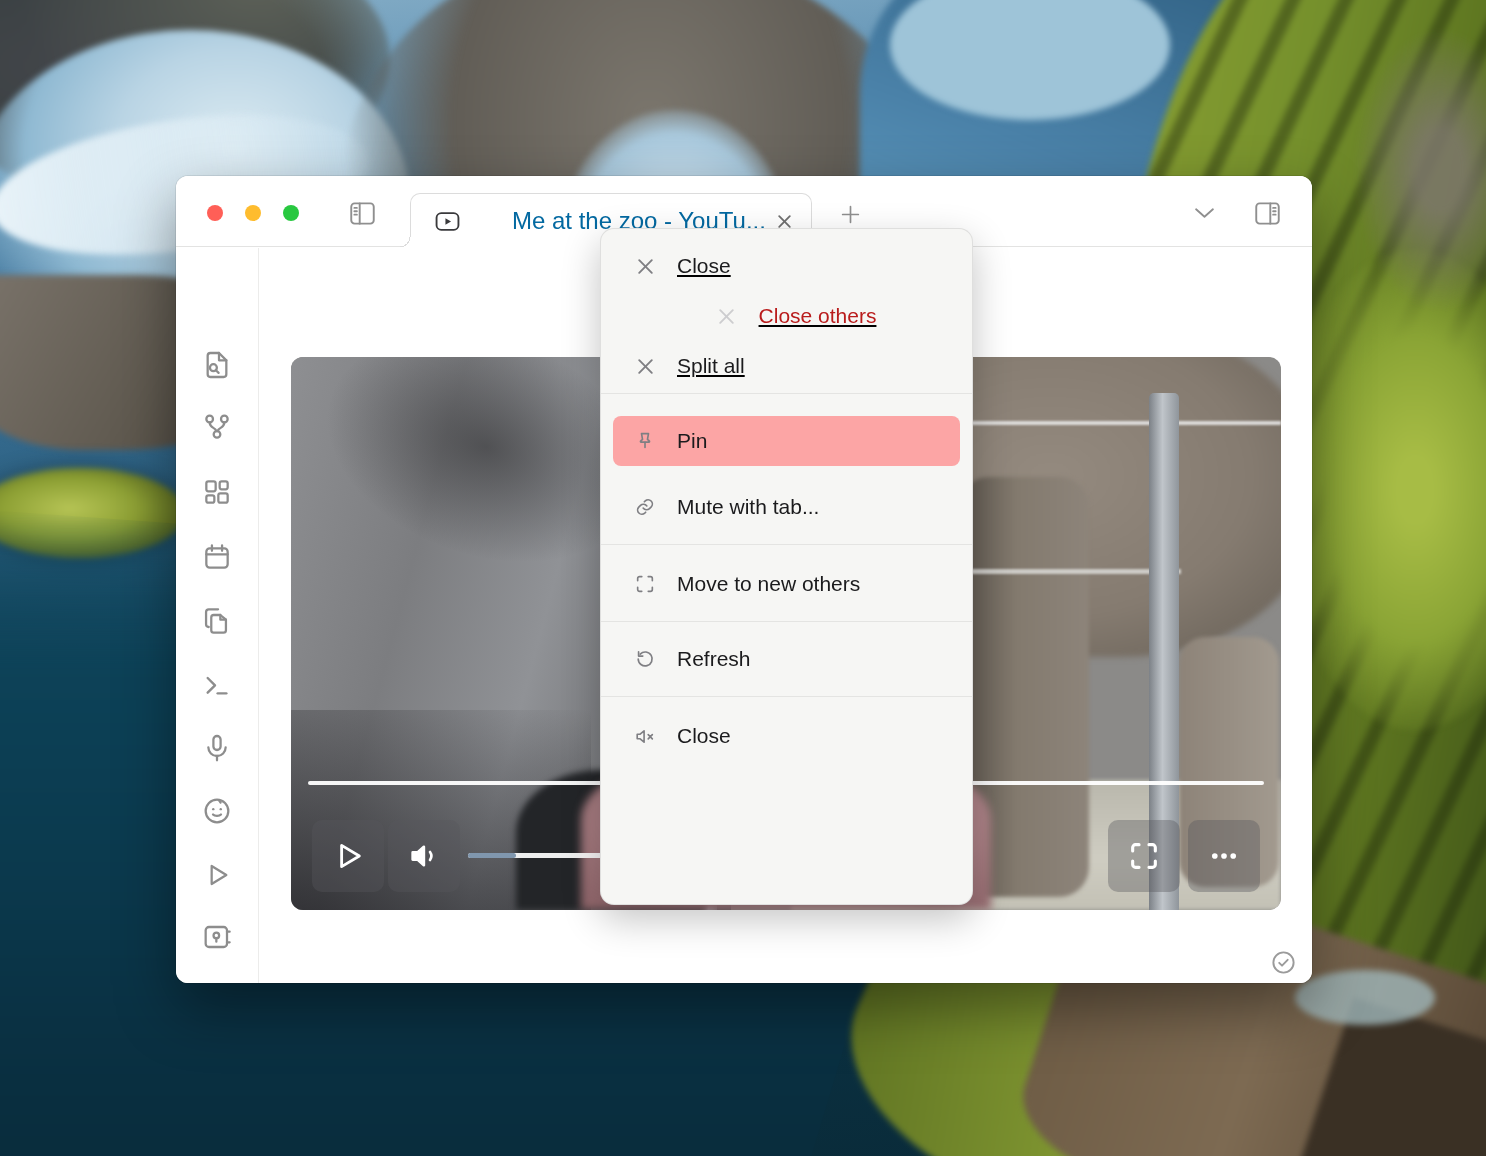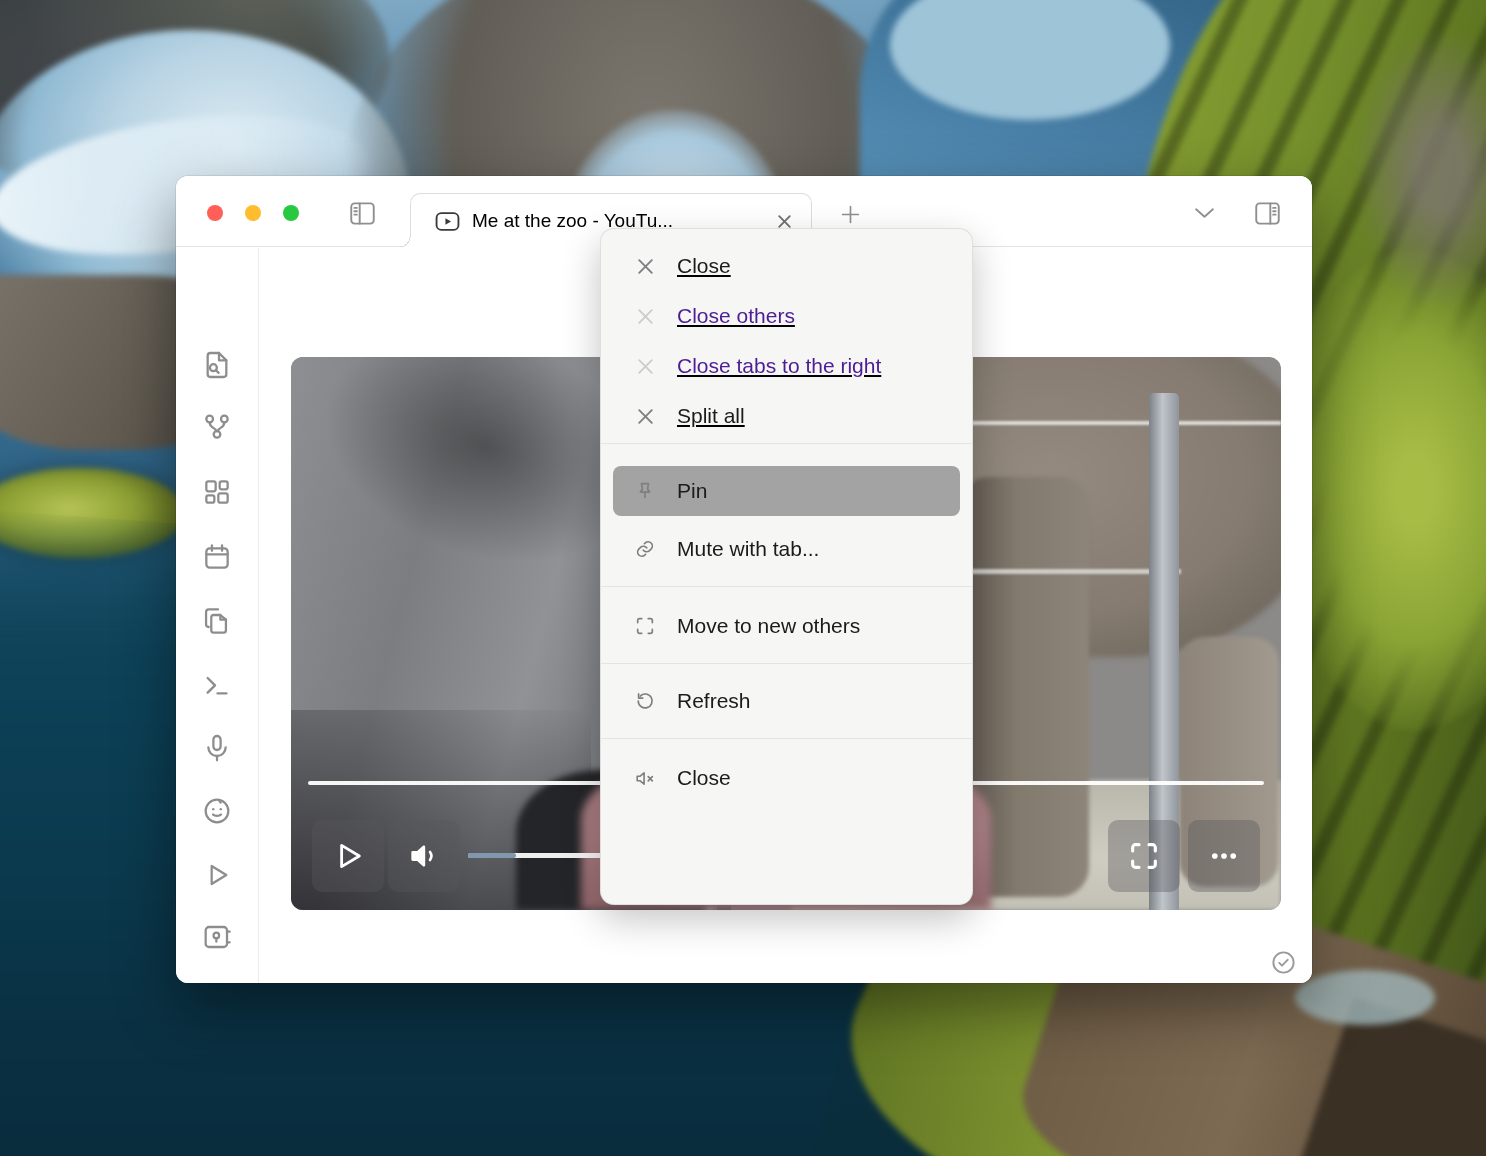--- a/index.html
+++ b/index.html
@@ -65,21 +65,21 @@
   .icnbtn { position:absolute; display:flex; align-items:center; justify-content:center; color:#8f8f8f; }
   .icnbtn svg { display:block; }
 
   .tab { position:absolute; left:234px; top:17px; width:402px; height:55px; background:#fff;
     border:1px solid #dcdcdc; border-bottom:none; border-radius:10px 10px 0 0;
     display:flex; align-items:center; padding:0 18px 0 24px; gap:12px; z-index:2; }
   .tab::before { content:''; position:absolute; left:-11px; bottom:0; width:11px; height:11px;
     background:radial-gradient(circle at 0 0,rgba(0,0,0,0) 9.2px,#dcdcdc 9.2px 10.4px,#fff 10.4px); }
   .tab::after { content:''; position:absolute; right:-11px; bottom:0; width:11px; height:11px;
     background:radial-gradient(circle at 100% 0,rgba(0,0,0,0) 9.2px,#dcdcdc 9.2px 10.4px,#fff 10.4px); }
-  .tab-title { font-size:19px; color:#000000; white-space:nowrap; overflow:hidden; flex:1; }
+  .tab-title { font-size:24px; color:#0369a1; white-space:nowrap; overflow:hidden; flex:1;margin-left:40px; }
   .tab-close { color:#6f6f6f; cursor:default; display:flex; }
 
   .toolbar-ico { top:99px; }
 
   .siderail { position:absolute; left:0; top:72px; width:83px; bottom:0; background:#fff;
     border-right:1px solid #ececeb; }
   .side-btn { position:absolute; left:24px; width:34px; height:34px; color:#8d8d8d;
     display:flex; align-items:center; justify-content:center; }
 
   .content { position:absolute; left:84px; top:72px; right:0; bottom:0; background:#fff; }
@@ -134,23 +134,23 @@
   .check-badge { position:absolute; left:1094px; top:773px; width:27px; height:27px; color:#9b9b9b; }
 
   
   .cmenu { position:absolute; left:600px; top:228px; width:373px; height:677px;
     background:#f6f6f4; border:1px solid rgba(0,0,0,.09); border-radius:14px;
     box-shadow:0 14px 38px rgba(0,0,0,.24); z-index:10; overflow:hidden; }
   .mrow { height:50px; display:flex; align-items:center; padding:0 14px 0 33px;
     font-size:21px; color:#1b1b1d; }
   .mrow .micon { width:22px; height:22px; margin-right:21px; color:#7f7f83; flex:0 0 22px;
     display:flex; align-items:center; justify-content:center; }
-  .mrow.disabled { color:#4c1d95; }
+  .mrow.disabled { color:#b91c1c;justify-content:center; }
   .mrow.disabled .micon { color:#cdcdcf; }
-  .mrow.highlighted { background:#a3a3a3; border-radius:8px; margin:8px 12px; padding:0 18px 0 21px; }
+  .mrow.highlighted { background:#fca5a5; border-radius:8px; margin:16px 12px; padding:0 18px 0 21px; }
   .sep { height:1px; background:#e4e4e2; }
   .g1 { margin-top:12px;text-decoration:underline; }
   .sep1 { margin-top:2px; margin-bottom:22px; }
   .sep2 { margin-top:12px; margin-bottom:14px; }
   .sep3 { margin-top:12px; margin-bottom:12px; }
   .sep4 { margin-top:12px; margin-bottom:14px; }
 </style>
 </head>
 <body>
 
@@ -416,29 +416,20 @@
       </div>
       <div class="mrow disabled">
         <span class="micon">
           <svg width="21" height="21" viewBox="0 0 20 20" stroke="currentColor" stroke-width="1.8" stroke-linecap="round">
               <line x1="4" y1="4" x2="16" y2="16"></line>
               <line x1="16" y1="4" x2="4" y2="16"></line>
             </svg>
         </span>
         <span>Close others</span>
       </div>
-      <div class="mrow disabled">
-        <span class="micon">
-          <svg width="21" height="21" viewBox="0 0 20 20" stroke="currentColor" stroke-width="1.8" stroke-linecap="round">
-              <line x1="4" y1="4" x2="16" y2="16"></line>
-              <line x1="16" y1="4" x2="4" y2="16"></line>
-            </svg>
-        </span>
-        <span>Close tabs to the right</span>
-      </div>
       <div class="mrow">
         <span class="micon">
           <svg width="21" height="21" viewBox="0 0 20 20" stroke="currentColor" stroke-width="1.8" stroke-linecap="round">
               <line x1="4" y1="4" x2="16" y2="16"></line>
               <line x1="16" y1="4" x2="4" y2="16"></line>
             </svg>
         </span>
         <span>Split all</span>
       </div>
     </div>

